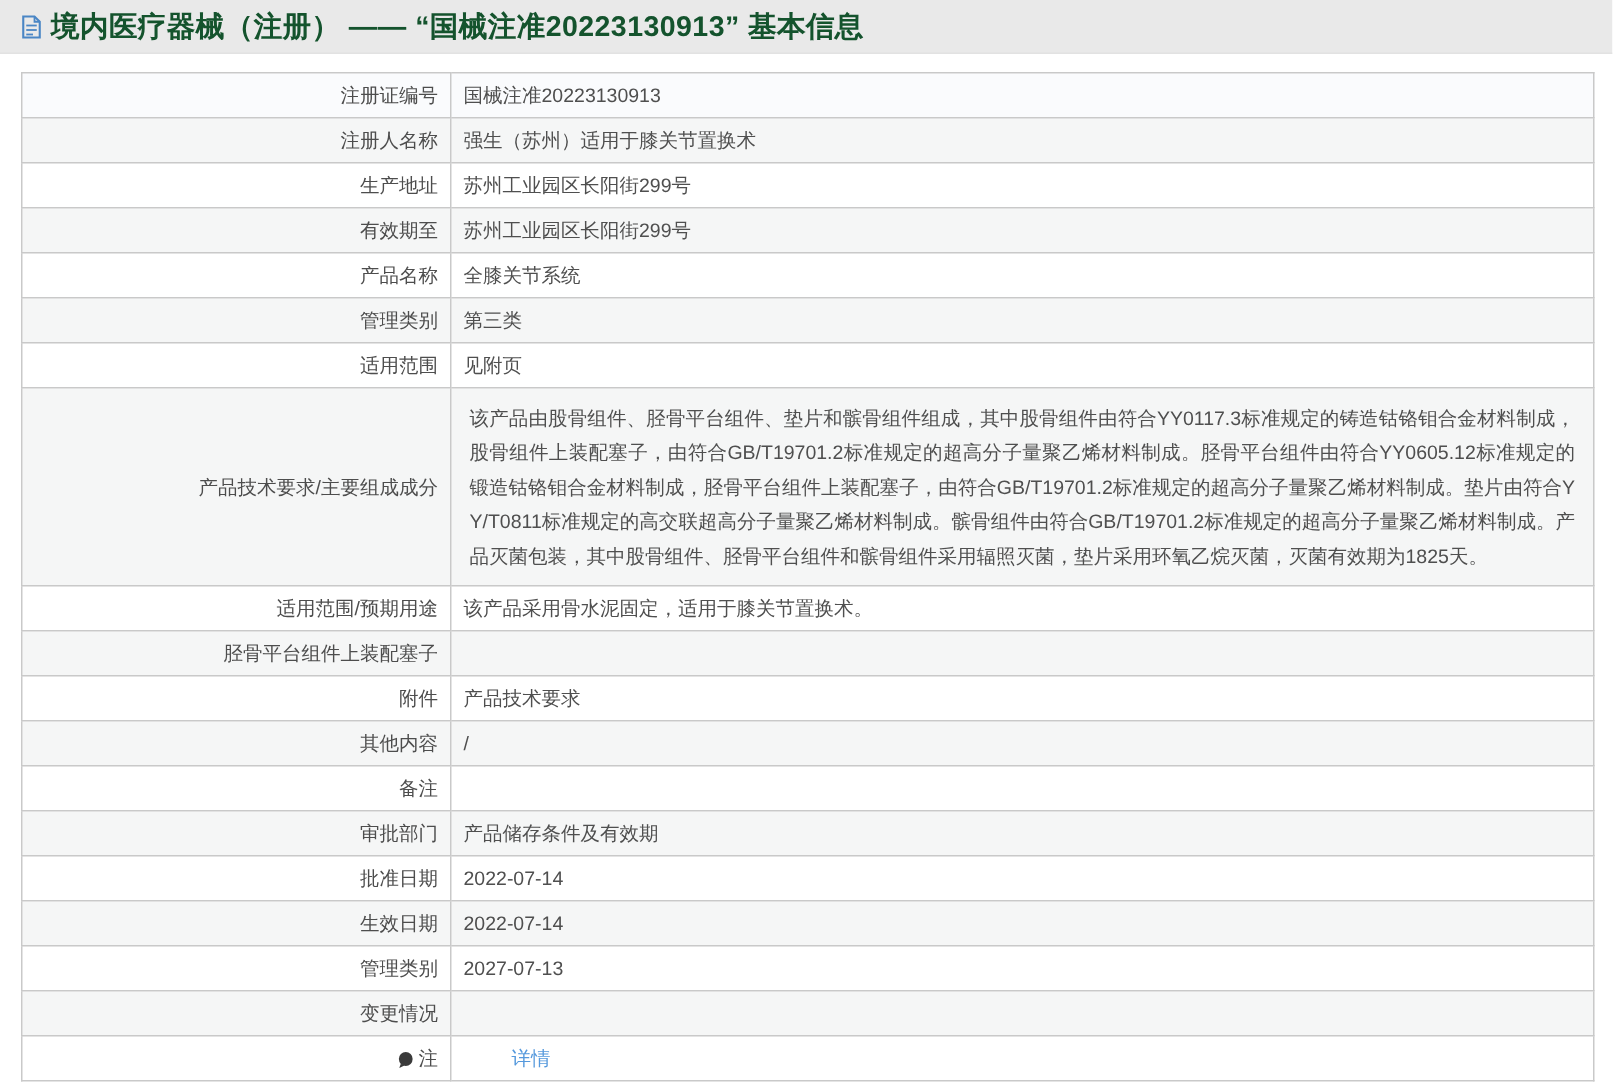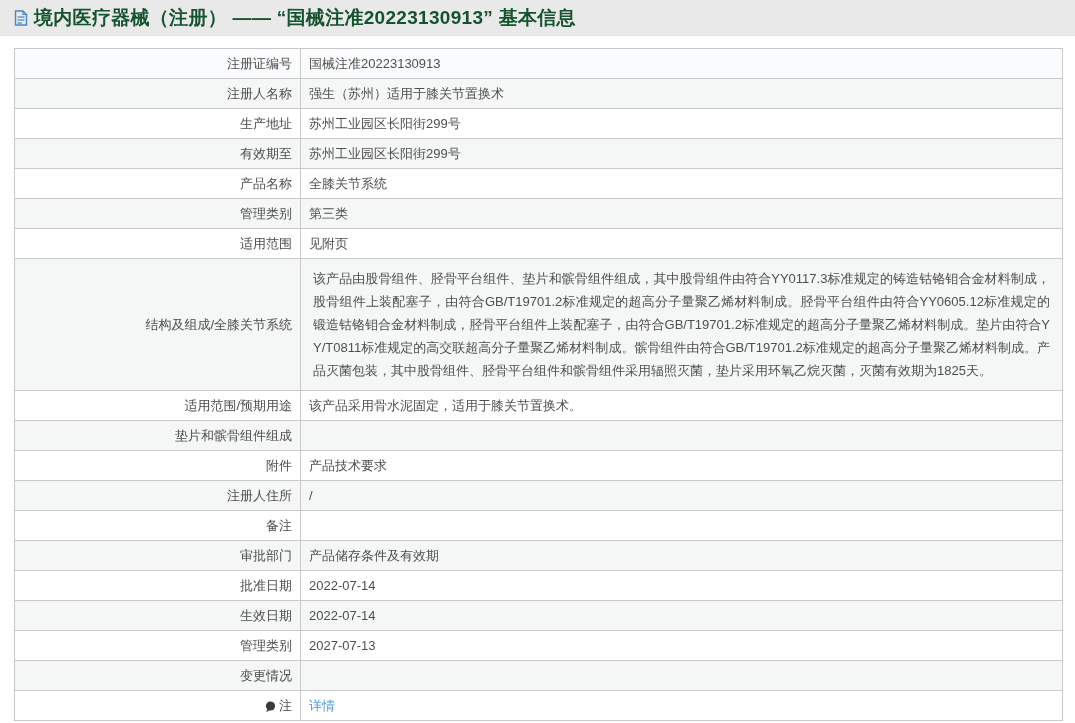--- a/index.html
+++ b/index.html
@@ -56,20 +56,21 @@
   .label-with-icon {
     display: inline-flex;
     align-items: center;
     gap: 3px;
   }
   .note-icon { display: inline-flex; position: relative; top: 1px; }
   .detail-link {
     color: #5599dd;
     text-decoration: none;
     cursor: pointer;
+    margin-left: 32px;
   }
 </style>
 </head>
 <body>
 
 <div class="page-header">
   <span class="doc-icon">
     <svg width="14" height="16" viewBox="0 0 14 16">
       <path d="M1.5 1 H9 L12.5 4.5 V15 H1.5 Z" fill="none" stroke="#4a86c5" stroke-width="1.4"></path>
       <path d="M9 1 V4.5 H12.5" fill="none" stroke="#4a86c5" stroke-width="1.2"></path>
@@ -105,37 +106,37 @@
     </tr>
     <tr>
       <td class="label-cell">管理类别</td>
       <td class="value-cell">第三类</td>
     </tr>
     <tr>
       <td class="label-cell">适用范围</td>
       <td class="value-cell">见附页</td>
     </tr>
     <tr>
-      <td class="label-cell">结构及组成/全膝关节系统</td>
+      <td class="label-cell">产品技术要求/主要组成成分</td>
       <td class="value-cell multiline">该产品由股骨组件、胫骨平台组件、垫片和髌骨组件组成，其中股骨组件由符合YY0117.3标准规定的铸造钴铬钼合金材料制成，股骨组件上装配塞子，由符合GB/T19701.2标准规定的超高分子量聚乙烯材料制成。胫骨平台组件由符合YY0605.12标准规定的锻造钴铬钼合金材料制成，胫骨平台组件上装配塞子，由符合GB/T19701.2标准规定的超高分子量聚乙烯材料制成。垫片由符合YY/T0811标准规定的高交联超高分子量聚乙烯材料制成。髌骨组件由符合GB/T19701.2标准规定的超高分子量聚乙烯材料制成。产品灭菌包装，其中股骨组件、胫骨平台组件和髌骨组件采用辐照灭菌，垫片采用环氧乙烷灭菌，灭菌有效期为1825天。</td>
     </tr>
     <tr>
       <td class="label-cell">适用范围/预期用途</td>
       <td class="value-cell">该产品采用骨水泥固定，适用于膝关节置换术。</td>
     </tr>
     <tr>
-      <td class="label-cell">垫片和髌骨组件组成</td>
+      <td class="label-cell">胫骨平台组件上装配塞子</td>
       <td class="value-cell"></td>
     </tr>
     <tr>
       <td class="label-cell">附件</td>
       <td class="value-cell">产品技术要求</td>
     </tr>
     <tr>
-      <td class="label-cell">注册人住所</td>
+      <td class="label-cell">其他内容</td>
       <td class="value-cell">/</td>
     </tr>
     <tr>
       <td class="label-cell">备注</td>
       <td class="value-cell"></td>
     </tr>
     <tr>
       <td class="label-cell">审批部门</td>
       <td class="value-cell">产品储存条件及有效期</td>
     </tr>

